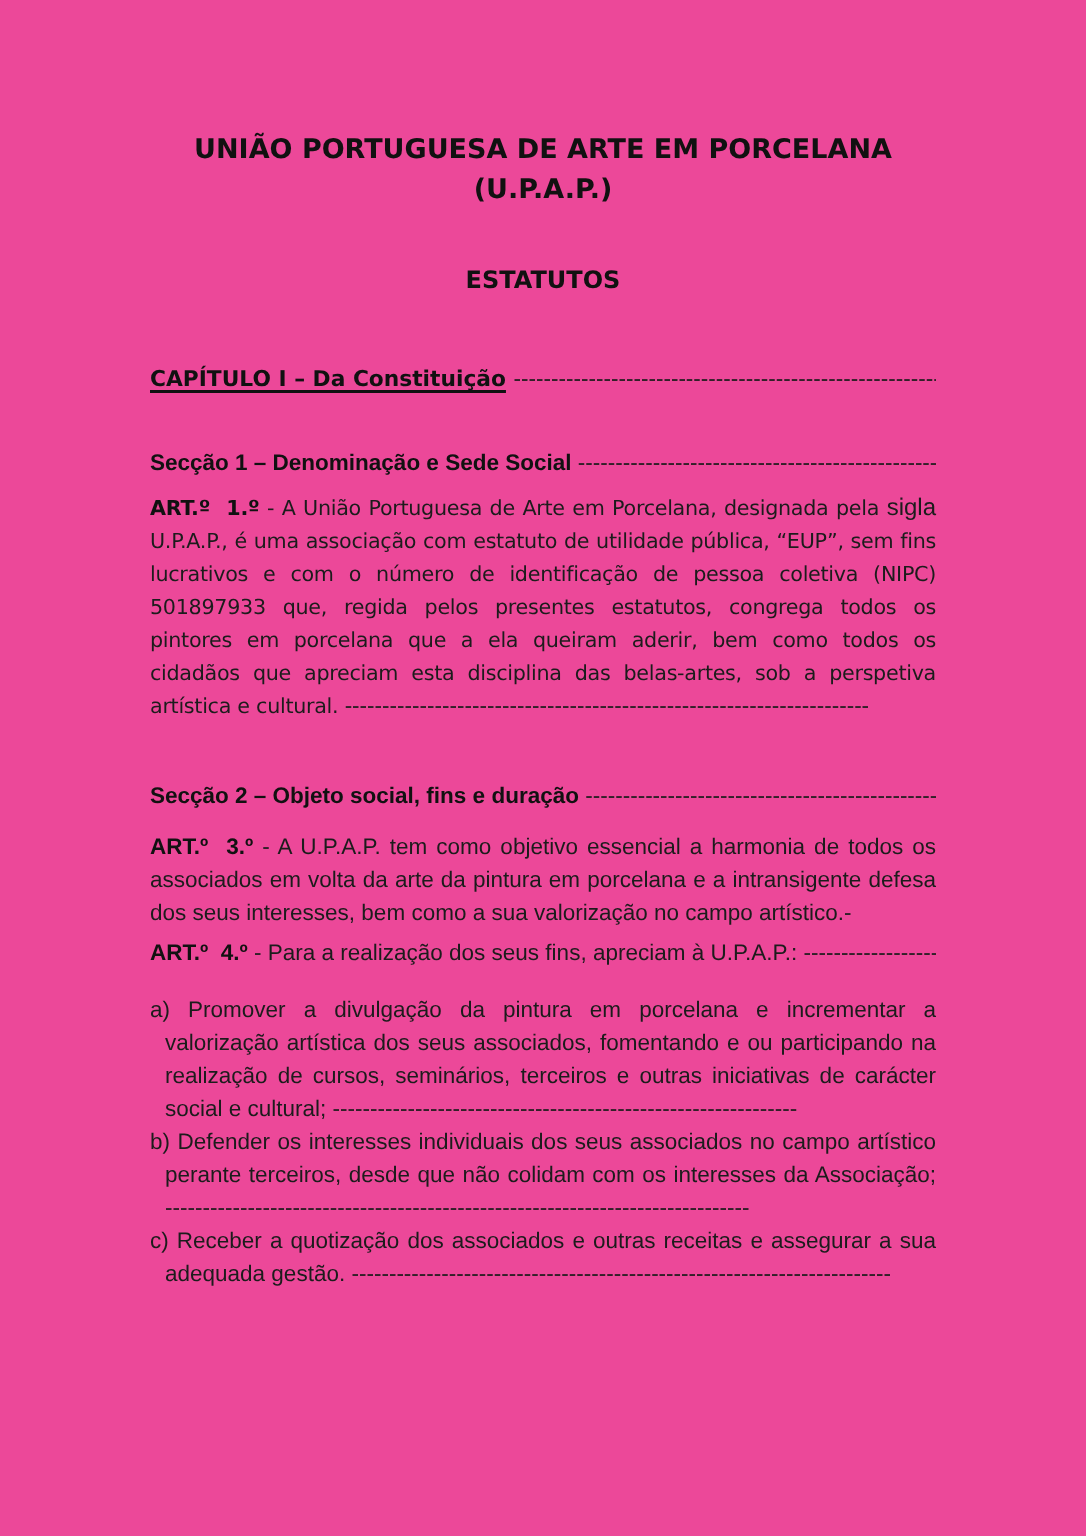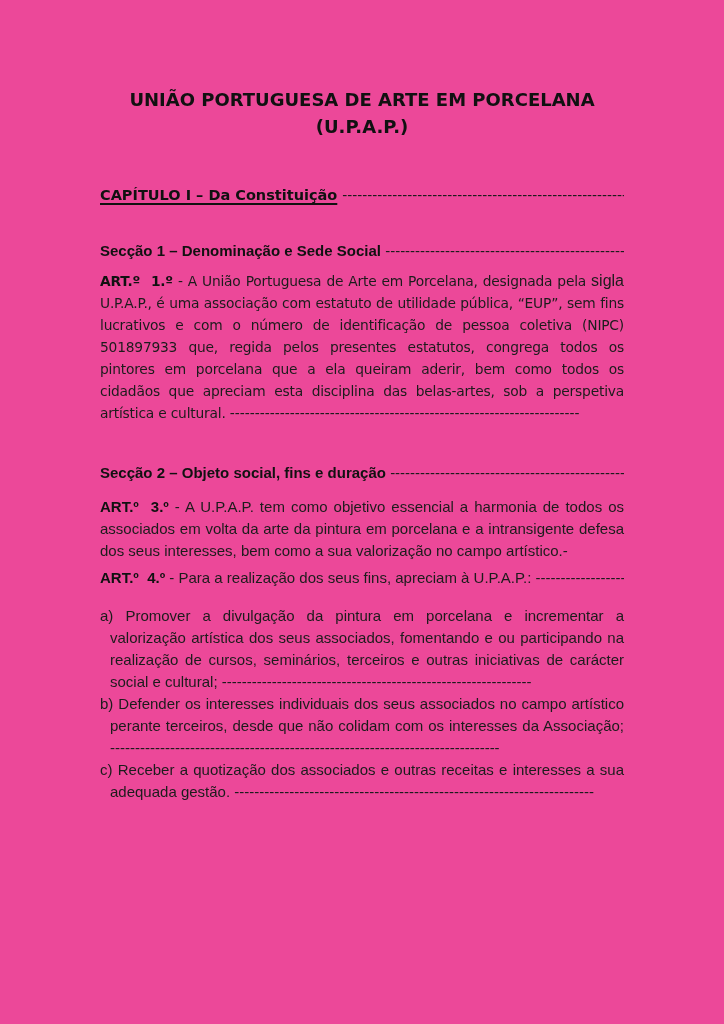--- a/index.html
+++ b/index.html
@@ -98,20 +98,21 @@
 </head>
 <body>
 
 <div class="page">
 
   <div class="doc-title">
     <div class="t-line">UNIÃO PORTUGUESA DE ARTE EM PORCELANA</div>
     <div class="t-line">(U.P.A.P.)</div>
   </div>
 
+  <div class="doc-subtitle">ESTATUTOS</div>
 
   <div class="chapter-heading line-fill">
     <span class="label-u">CAPÍTULO I – Da Constituição</span>
     <span class="dashes">----------------------------------------------------------------------</span>
   </div>
 
   <div class="section-heading s1 line-fill">
     <span>Secção 1 – Denominação e Sede Social</span>
     <span class="dashes">----------------------------------------------------------------------</span>
   </div>
@@ -124,16 +125,16 @@
     <span class="dashes">----------------------------------------------------------------------</span>
   </div>
 
   <p class="article a3"><b>ART.º&nbsp; 3.º</b><span> - A U.P.A.P. tem como objetivo essencial a harmonia de todos os associados em volta da arte da pintura em porcelana e a intransigente defesa dos seus interesses, bem como a sua valorização no campo artístico.-</span></p>
 
   <p class="article a4 line-fill"><b>ART.º&nbsp; 4.º</b><span> - Para a realização dos seus fins, apreciam à U.P.A.P.: </span><span class="dashes">----------------------------------------</span></p>
 
   <div class="list">
     <p class="list-item"><span>a) </span><span>Promover a divulgação da pintura em porcelana e incrementar a valorização artística dos seus associados, fomentando e ou participando na realização de cursos, seminários, terceiros e outras iniciativas de carácter social e cultural; </span><span class="dashes">--------------------------------------------------------------</span></p>
     <p class="list-item"><span>b) </span><span>Defender os interesses individuais dos seus associados no campo artístico perante terceiros, desde que não colidam com os interesses da Associação; </span><span class="dashes">------------------------------------------------------------------------------</span></p>
-    <p class="list-item"><span>c) </span><span>Receber a quotização dos associados e outras receitas e interesses a sua adequada gestão. </span><span class="dashes">------------------------------------------------------------------------</span></p>
+    <p class="list-item"><span>c) </span><span>Receber a quotização dos associados e outras receitas e assegurar a sua adequada gestão. </span><span class="dashes">------------------------------------------------------------------------</span></p>
   </div>
 
 </div>
 
 </body></html>

